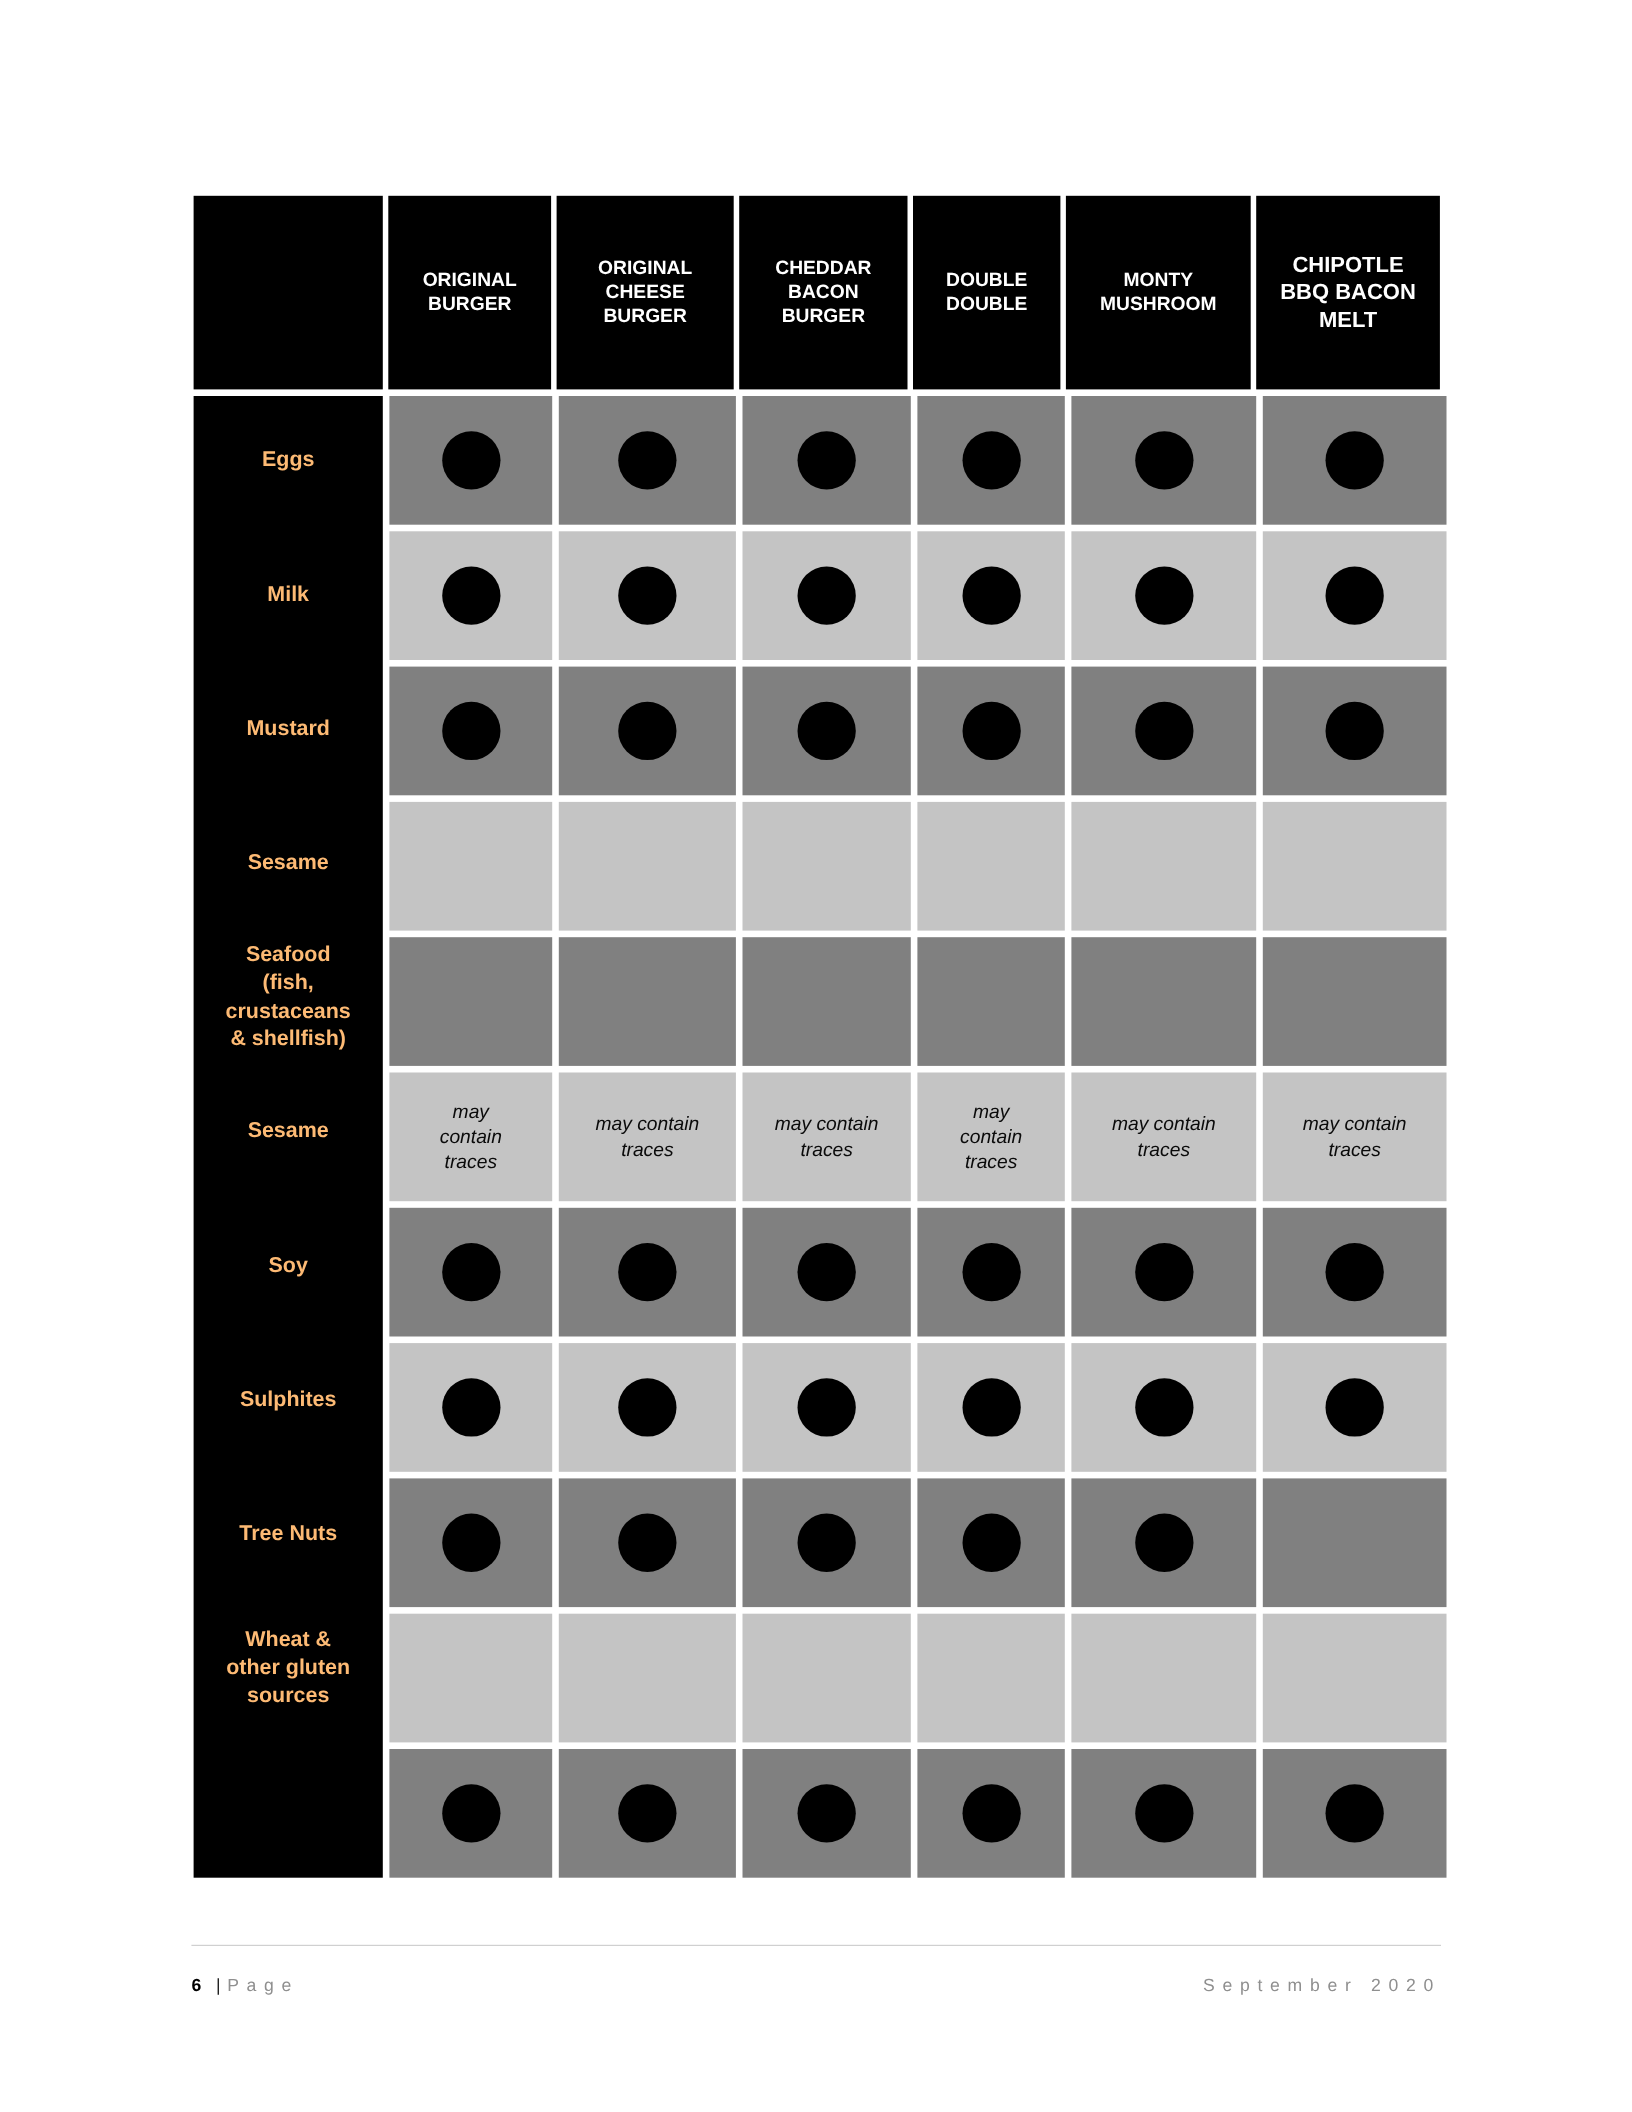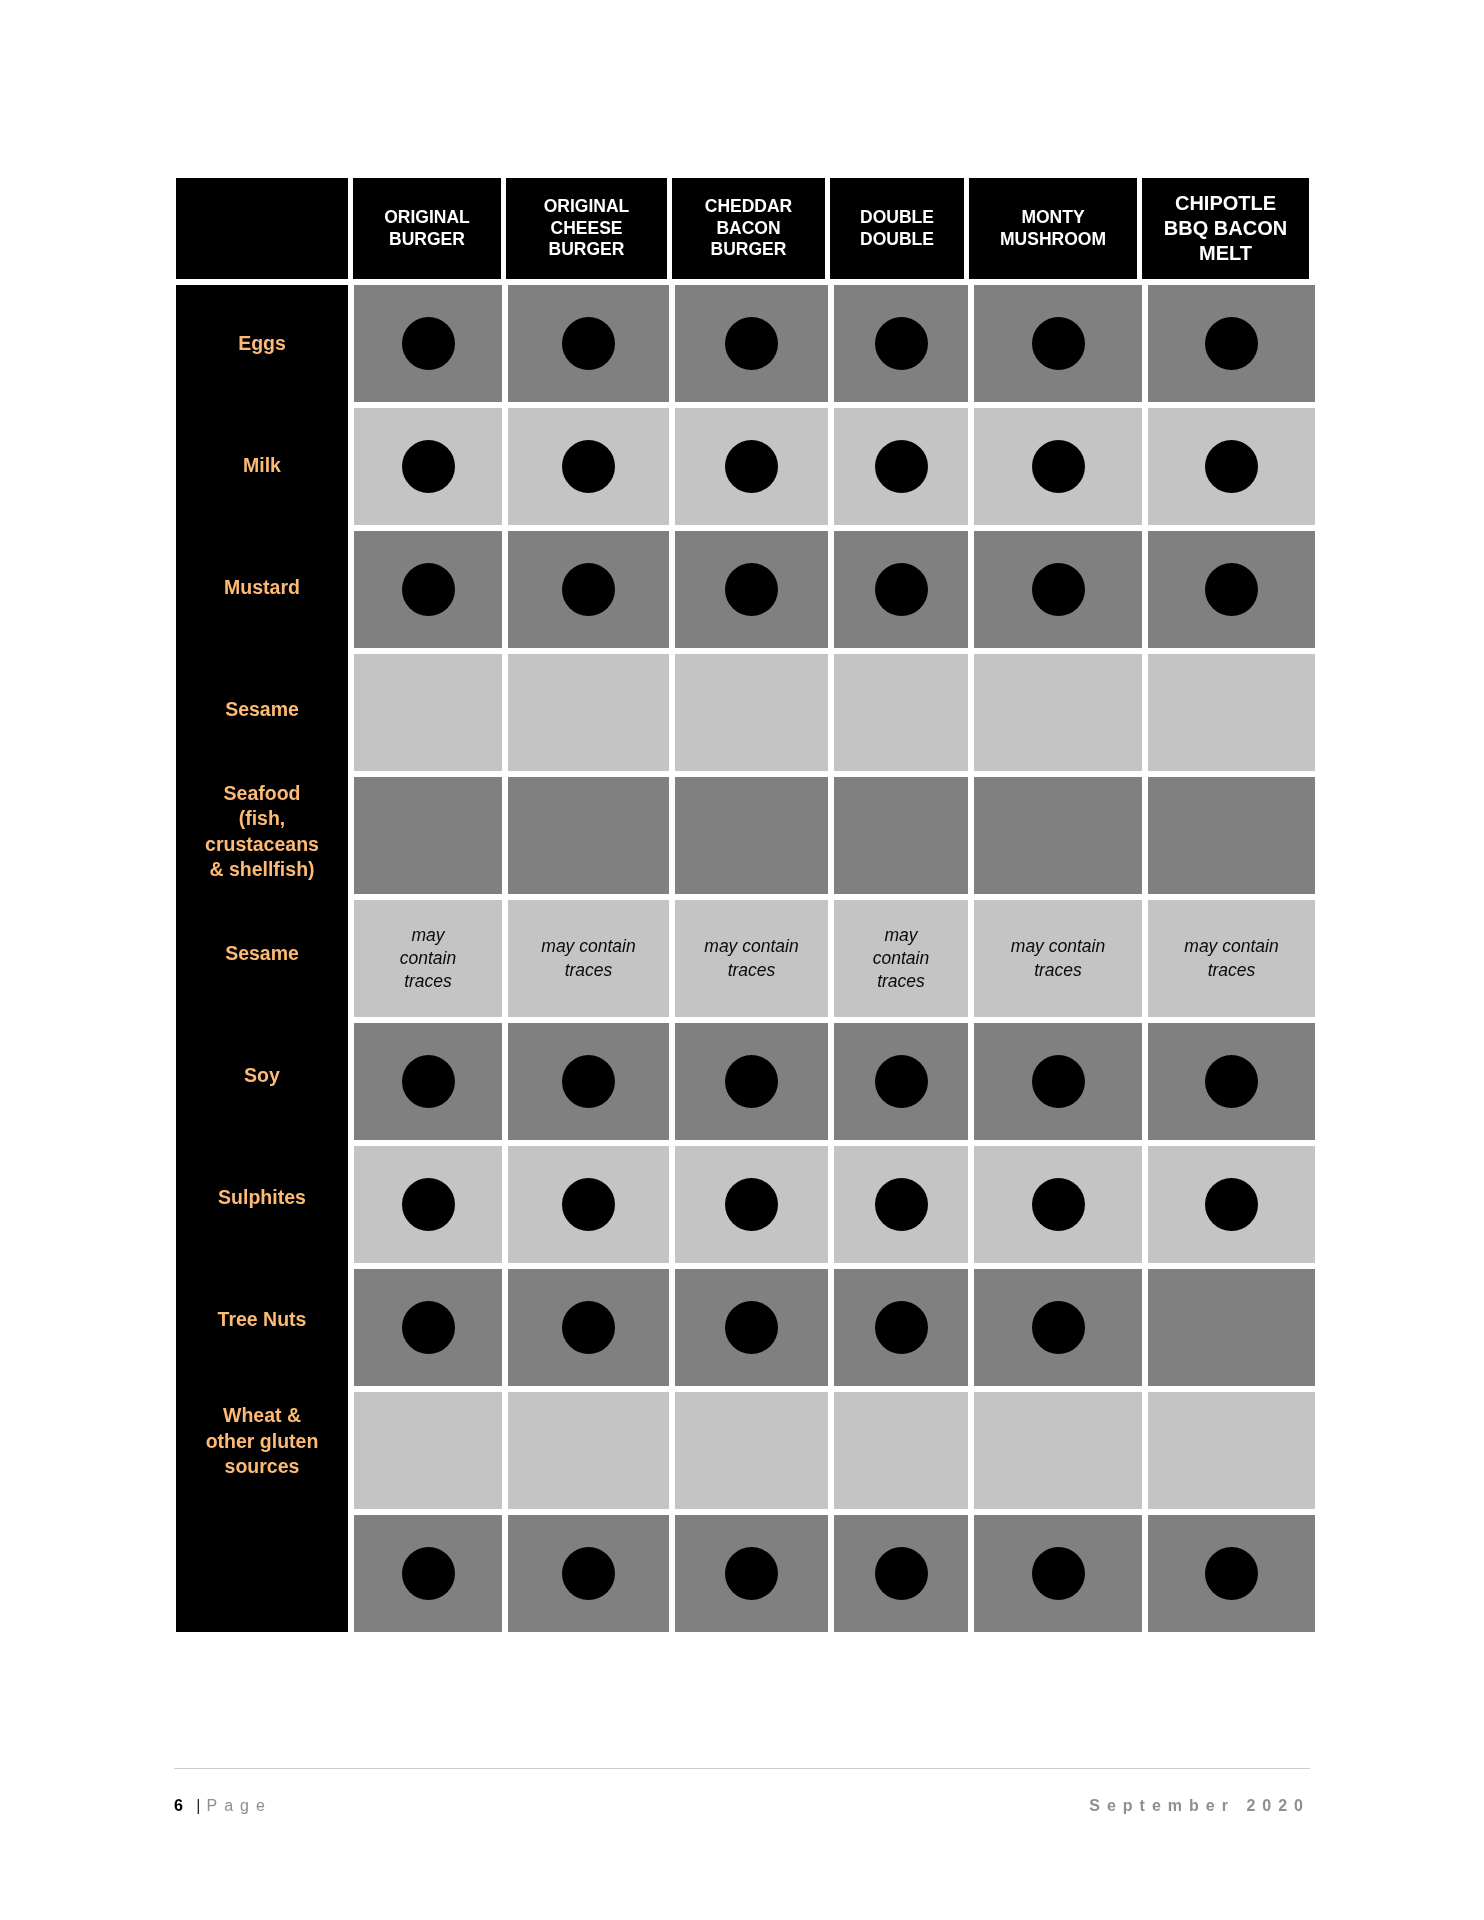--- a/index.html
+++ b/index.html
@@ -14,21 +14,21 @@
   .allergen-table {
     position: absolute;
     left: 176px; top: 178px;
   }
 
   
   .header-row {
     display: grid;
     grid-template-columns: 172px 148px 161px 153px 134px 168px 167px;
     gap: 5px;
-    height: 101px;
+    height: 176px;
     margin-bottom: 6px;
   }
   .header-cell, .corner-cell {
     background: var(--header_bg, #000000);
     color: #ffffff;
     display: flex; align-items: center; justify-content: center;
     text-align: center;
     font-size: 17.5px; font-weight: 700; line-height: 1.25;
     padding: 0 8px;
   }
@@ -88,21 +88,21 @@
     position: absolute;
     left: 174px; top: 1768px; width: 1136px;
     border-top: 1px solid #cbcbcb;
     padding-top: 28px;
     display: flex; justify-content: space-between; align-items: baseline;
     font-size: 16px;
   }
   .footer-left { color: var(--footer_text, #8f8f8f); letter-spacing: 7px; }
   .footer-left .pagenum { color: #000000; font-weight: 700; letter-spacing: 2px; }
   .footer-left .sep { color: #222222; font-weight: 400; letter-spacing: 2px; margin-right: 4px; }
-  .footer-right { color: var(--footer_text, #8f8f8f); letter-spacing: 7px; font-weight: bold; }
+  .footer-right { color: var(--footer_text, #8f8f8f); letter-spacing: 7px; }
 </style>
 </head>
 <body>
 
 <div class="allergen-table">
 
   <div class="header-row">
     <div class="corner-cell"></div>
     <div class="header-cell">ORIGINAL BURGER</div>
     <div class="header-cell">ORIGINAL CHEESE BURGER</div>

